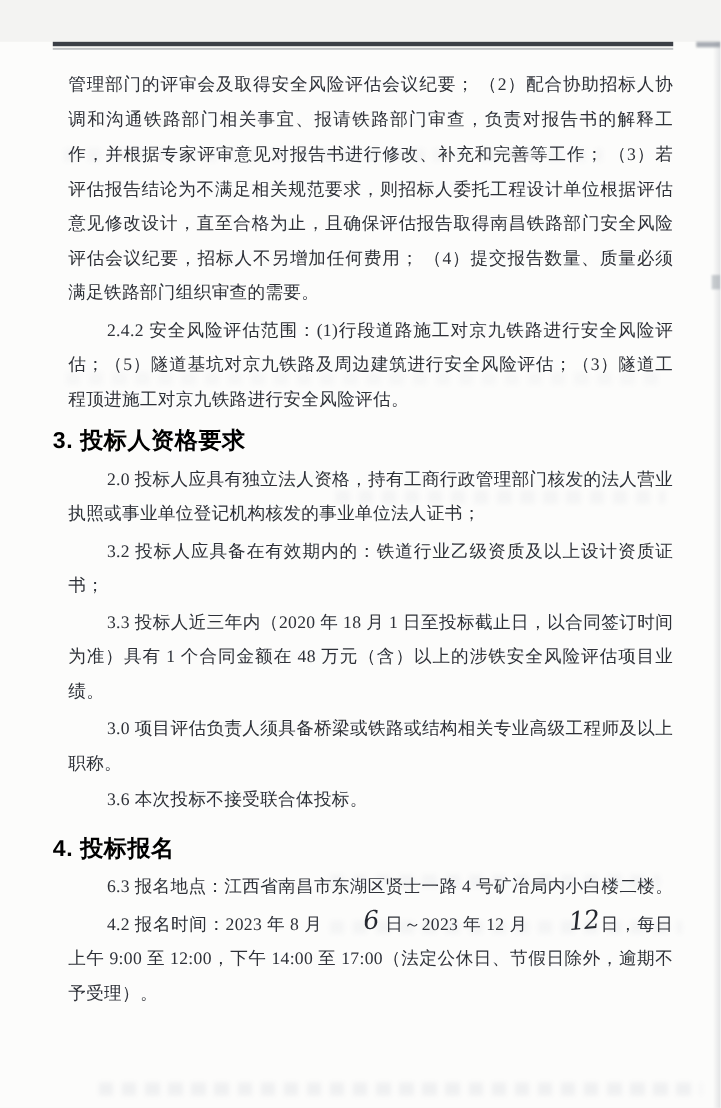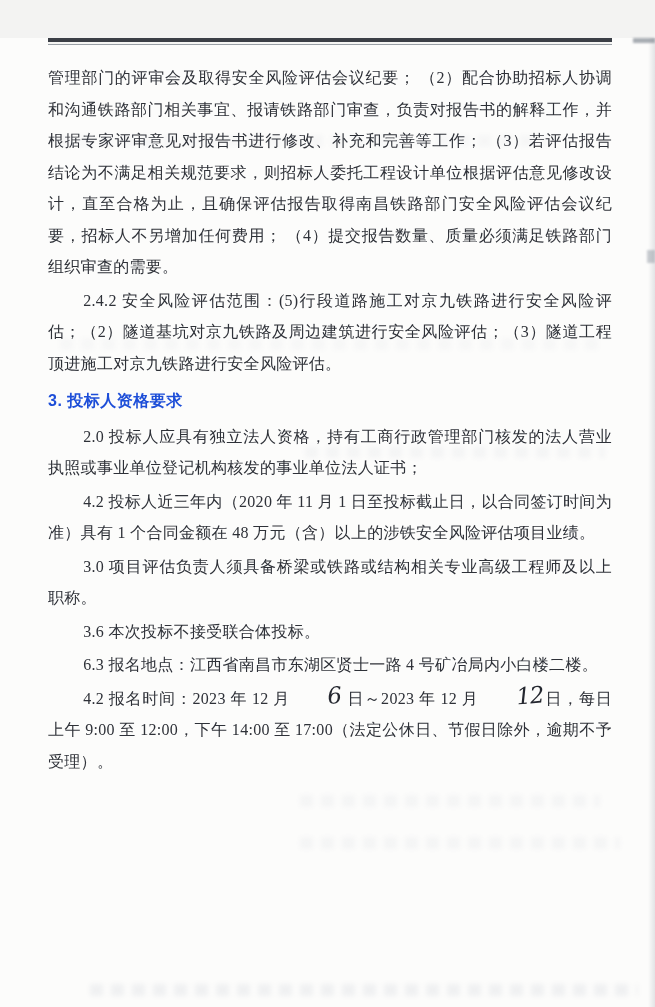--- a/index.html
+++ b/index.html
@@ -24,37 +24,37 @@
     margin-top: 38px;
     height: 2px;
     border-top: 4px solid #3b3f46;
     border-bottom: 1px solid #9aa0a6;
     background: #f5f5f3;
   }
   .body-text {
     margin-top: 17px;
   }
   p.para {
-    margin: 0 0 2px 0;
+    margin: 0 0 2px 14px;
     font-size: 16px;
     line-height: 31.5px;
     letter-spacing: 0.3px;
     text-align: justify;
     text-justify: inter-ideograph;
   }
   p.para.indent {
     text-indent: 2.2em;
   }
   h2.sec-heading {
     margin: 6px 0 4px 0;
     font-family: "Liberation Sans", "DejaVu Sans", sans-serif;
-    font-size: 16px;
+    font-size: 21px;
     line-height: 31.5px;
     font-weight: bold;
-    color: #1d4ed8;
+    color: #000000;
     letter-spacing: 0.5px;
   }
   h2.sec-heading.gap-above {
     margin-top: 12px;
   }
   .hand {
     display: inline-block;
     font-family: "DejaVu Serif", serif;
     font-style: italic;
     font-size: 23px;
@@ -108,40 +108,42 @@
 <body>
 
 <div class="page">
 
   <div class="top-rule"></div>
 
   <div class="body-text">
 
     <p class="para">管理部门的评审会及取得安全风险评估会议纪要； （2）配合协助招标人协调和沟通铁路部门相关事宜、报请铁路部门审查，负责对报告书的解释工作，并根据专家评审意见对报告书进行修改、补充和完善等工作； （3）若评估报告结论为不满足相关规范要求，则招标人委托工程设计单位根据评估意见修改设计，直至合格为止，且确保评估报告取得南昌铁路部门安全风险评估会议纪要，招标人不另增加任何费用； （4）提交报告数量、质量必须满足铁路部门组织审查的需要。</p>
 
-    <p class="para indent">2.4.2 安全风险评估范围：(5)行段道路施工对京九铁路进行安全风险评估；（2）隧道基坑对京九铁路及周边建筑进行安全风险评估；（3）隧道工程顶进施工对京九铁路进行安全风险评估。</p>
+    <p class="para indent">2.4.2 安全风险评估范围：(1)行段道路施工对京九铁路进行安全风险评估；（5）隧道基坑对京九铁路及周边建筑进行安全风险评估；（3）隧道工程顶进施工对京九铁路进行安全风险评估。</p>
 
 
     <h2 class="sec-heading">3. 投标人资格要求</h2>
 
     <p class="para indent">2.0 投标人应具有独立法人资格，持有工商行政管理部门核发的法人营业执照或事业单位登记机构核发的事业单位法人证书；</p>
 
+    <p class="para indent">3.2 投标人应具备在有效期内的：铁道行业乙级资质及以上设计资质证书；</p>
 
-    <p class="para indent">4.2 投标人近三年内（2020 年 11 月 1 日至投标截止日，以合同签订时间为准）具有 1 个合同金额在 48 万元（含）以上的涉铁安全风险评估项目业绩。</p>
+    <p class="para indent">3.3 投标人近三年内（2020 年 18 月 1 日至投标截止日，以合同签订时间为准）具有 1 个合同金额在 48 万元（含）以上的涉铁安全风险评估项目业绩。</p>
 
     <p class="para indent">3.0 项目评估负责人须具备桥梁或铁路或结构相关专业高级工程师及以上职称。</p>
 
 
     <p class="para indent">3.6 本次投标不接受联合体投标。</p>
 
+    <h2 class="sec-heading gap-above">4. 投标报名</h2>
 
     <p class="para indent">6.3 报名地点：江西省南昌市东湖区贤士一路 4 号矿冶局内小白楼二楼。</p>
 
     <p class="para indent">
-      <span>4.2 报名时间：2023 年 12 月</span><span class="hand">6</span><span> 日～2023 年 12 月</span><span class="hand">12</span><span>日，每日上午 9:00 至 12:00，下午 14:00 至 17:00（法定公休日、节假日除外，逾期不予受理）。</span>
+      <span>4.2 报名时间：2023 年 8 月</span><span class="hand">6</span><span> 日～2023 年 12 月</span><span class="hand">12</span><span>日，每日上午 9:00 至 12:00，下午 14:00 至 17:00（法定公休日、节假日除外，逾期不予受理）。</span>
     </p>
 
   </div>
 
   <div class="ghost g1"></div>
   <div class="ghost g2"></div>
   <div class="ghost g3"></div>
   <div class="ghost g4"></div>
   <div class="ghost g5"></div>
   <div class="ghost g6"></div>

